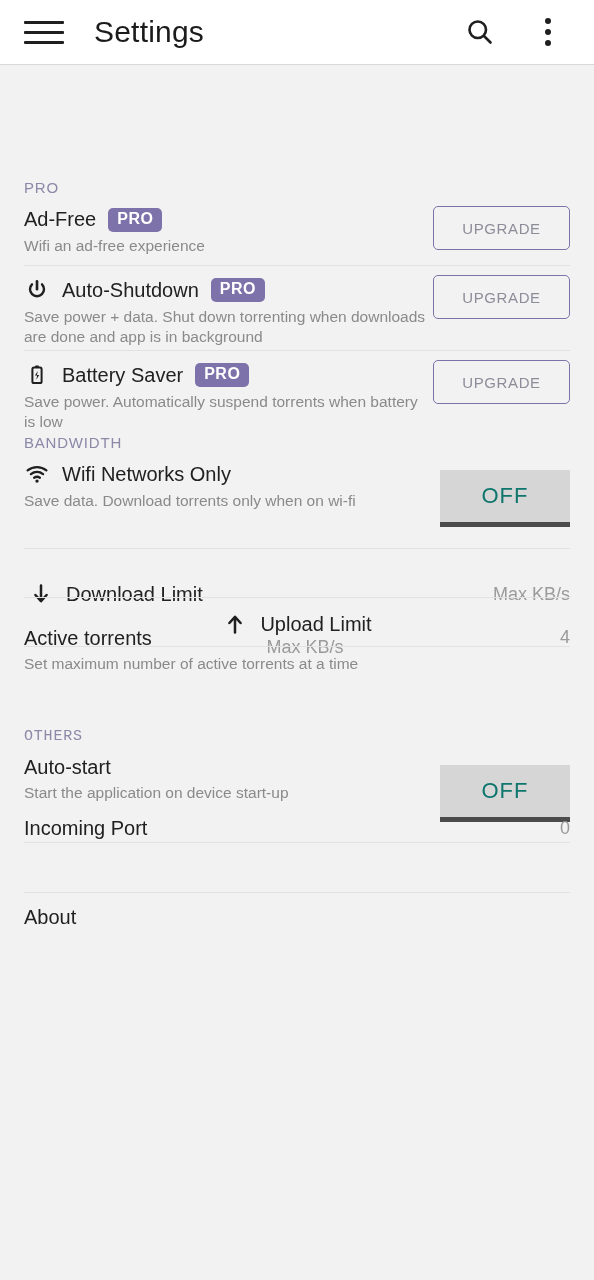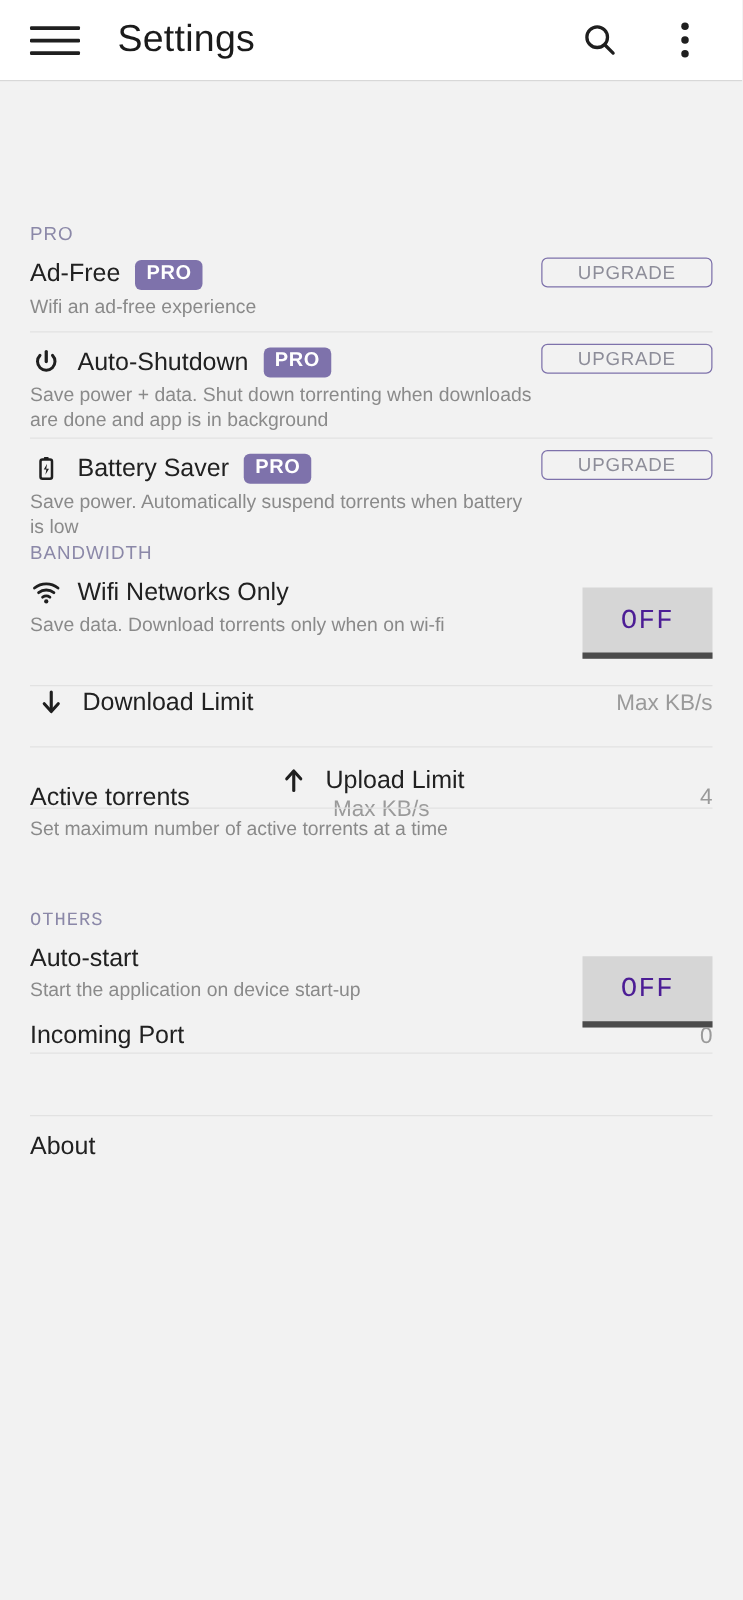--- a/index.html
+++ b/index.html
@@ -130,45 +130,45 @@
     font-size: 16px;
     font-weight: bold;
     letter-spacing: 0.5px;
     border-radius: 5px;
     line-height: 1.05;
   }
 
   .btn-upgrade {
     flex: 0 0 auto;
     width: 137px;
-    height: 24px;
+    height: 44px;
     border: 1.5px solid #7e72ab;
     border-radius: 5px;
     background: transparent;
     color: #8d8d99;
     font-size: 15px;
     letter-spacing: 0.6px;
     font-family: "Liberation Sans", sans-serif;
     display: flex;
     align-items: center;
     justify-content: center;
     cursor: pointer;
   }
 
   .btn-toggle {
     flex: 0 0 auto;
-    width: 104px;
+    width: 130px;
     height: 57px;
     background: #d6d6d6;
     border: none;
     border-bottom: 5px solid #4b4b4b;
-    color: #4c1d95;
+    color: #0f766e;
     font-size: 22px;
     letter-spacing: 1px;
-    font-family: Liberation Mono, monospace;
+    font-family: Liberation Sans, sans-serif;
     display: flex;
     align-items: center;
     justify-content: center;
     cursor: pointer;
   }
 
   .divider {
     height: 1px;
     background: #e2e2e2;
     margin: 0 24px;
@@ -275,21 +275,21 @@
           </span>
           <span class="row-title">Wifi Networks Only</span>
         </div>
         <div class="row-summary">Save data. Download torrents only when on wi-fi</div>
       </div>
       <div class="btn-toggle" style="margin-top:9px;">OFF</div>
     </div>
 
     <div class="abs divider" style="top:483px;"></div>
 
-    <div class="abs row" style="top:484px; align-items:center;padding-left:28px;">
+    <div class="abs row" style="top:516px; align-items:center;padding-left:28px;">
       <div class="row-main">
         <div class="row-title-line">
           <span class="row-icon">
             <svg width="24" height="24" viewBox="0 0 24 24" aria-hidden="true">
               <line x1="12" y1="3.6" x2="12" y2="18.4" stroke="#1f1f1f" stroke-width="2.5" stroke-linecap="round"></line>
               <path d="M6.4 13.0 L12 19.2 L17.6 13.0" fill="none" stroke="#1f1f1f" stroke-width="2.5" stroke-linecap="round" stroke-linejoin="round"></path>
             </svg>
           </span>
           <span class="row-title">Download Limit</span>
         </div>

